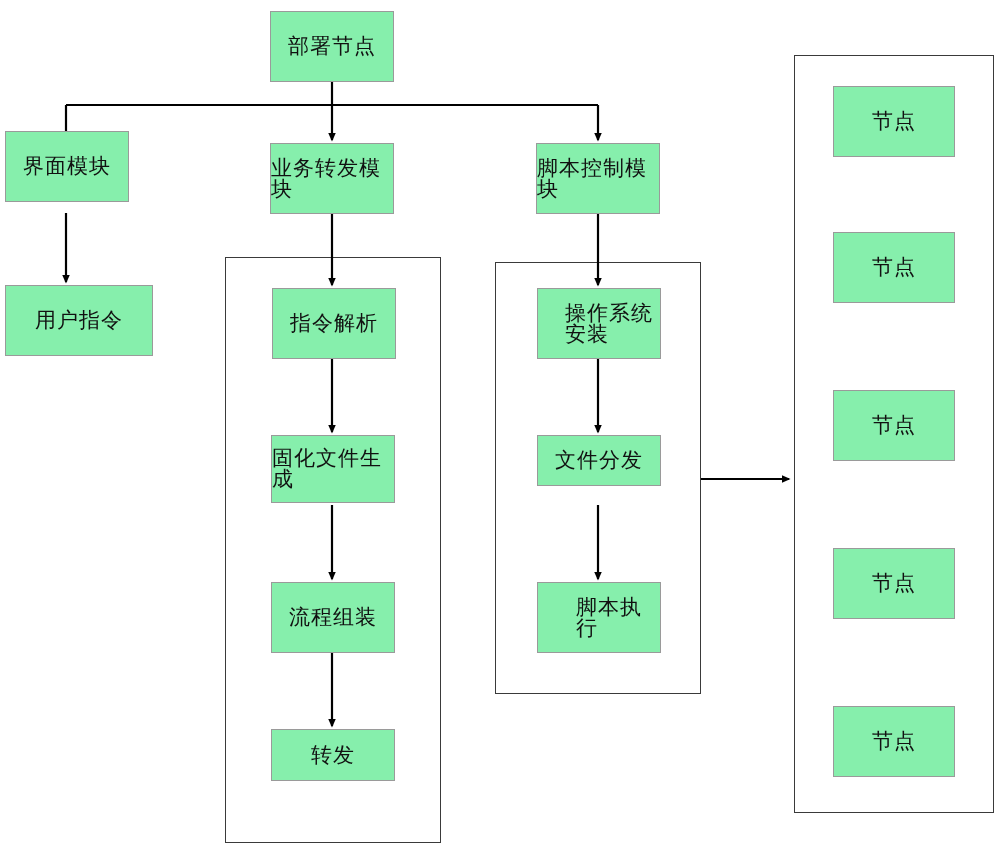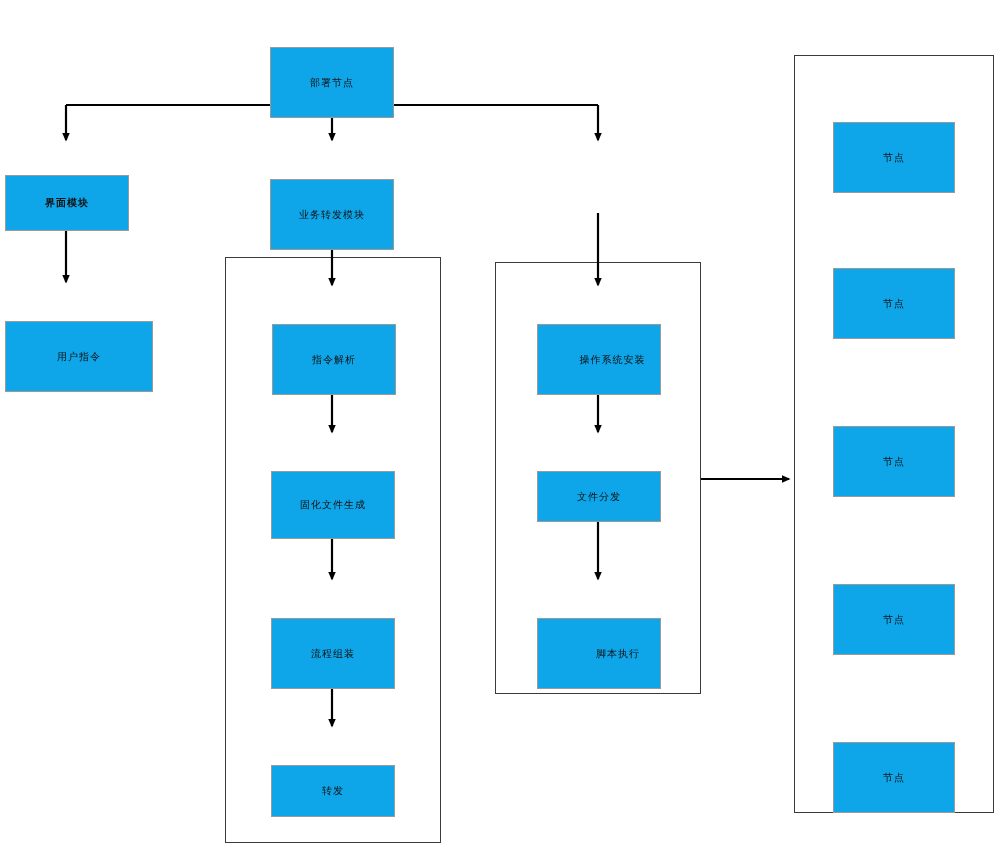--- a/index.html
+++ b/index.html
@@ -13,31 +13,30 @@
   #canvas {
     position: relative;
     width: 1000px;
     height: 849px;
     background: #ffffff;
     overflow: hidden;
   }
   .node-box {
     position: absolute;
     box-sizing: border-box;
-    background: #0ea5e9;
+    background: #86efac;
     border: 1px solid #9a9a9a;
     display: flex;
     align-items: center;
     justify-content: center;
     color: #111111;
-    font-size: 10px;
+    font-size: 21px;
     letter-spacing: 1px;
     line-height: 1;
     z-index: 3;
-    margin-top: 36px;
   }
   .container-box {
     position: absolute;
     box-sizing: border-box;
     background: transparent;
     border: 1.5px solid #3a3a3a;
     z-index: 1;
   }
   .svg-layer {
     position: absolute;
@@ -86,25 +85,28 @@
       <path d="M 598 505 L 598 579" marker-end="url(#arrow)"></path>
 
       <path d="M 701 479 L 789 479" marker-end="url(#arrow)"></path>
     </g>
   </svg>
 
   <div class="node-box" style="left:270px; top:11px; width:124px; height:71px;">
     <span>部署节点</span>
   </div>
 
-  <div class="node-box" style="left:5px; top:139px; width:124px; height:56px;font-weight:bold;">
+  <div class="node-box" style="left:5px; top:131px; width:124px; height:71px;">
     <span>界面模块</span>
   </div>
-  <div class="node-box" style="left:270px; top:143px; width:124px; height:71px;text-align:center;">
+  <div class="node-box" style="left:270px; top:143px; width:124px; height:71px;">
     <span>业务转发模块</span>
+  </div>
+  <div class="node-box" style="left:536px; top:143px; width:124px; height:71px;">
+    <span>脚本控制模块</span>
   </div>
 
   <div class="node-box" style="left:5px; top:285px; width:148px; height:71px;">
     <span>用户指令</span>
   </div>
 
   <div class="node-box" style="left:272px; top:288px; width:124px; height:71px;">
     <span>指令解析</span>
   </div>
   <div class="node-box" style="left:271px; top:435px; width:124px; height:68px;">

